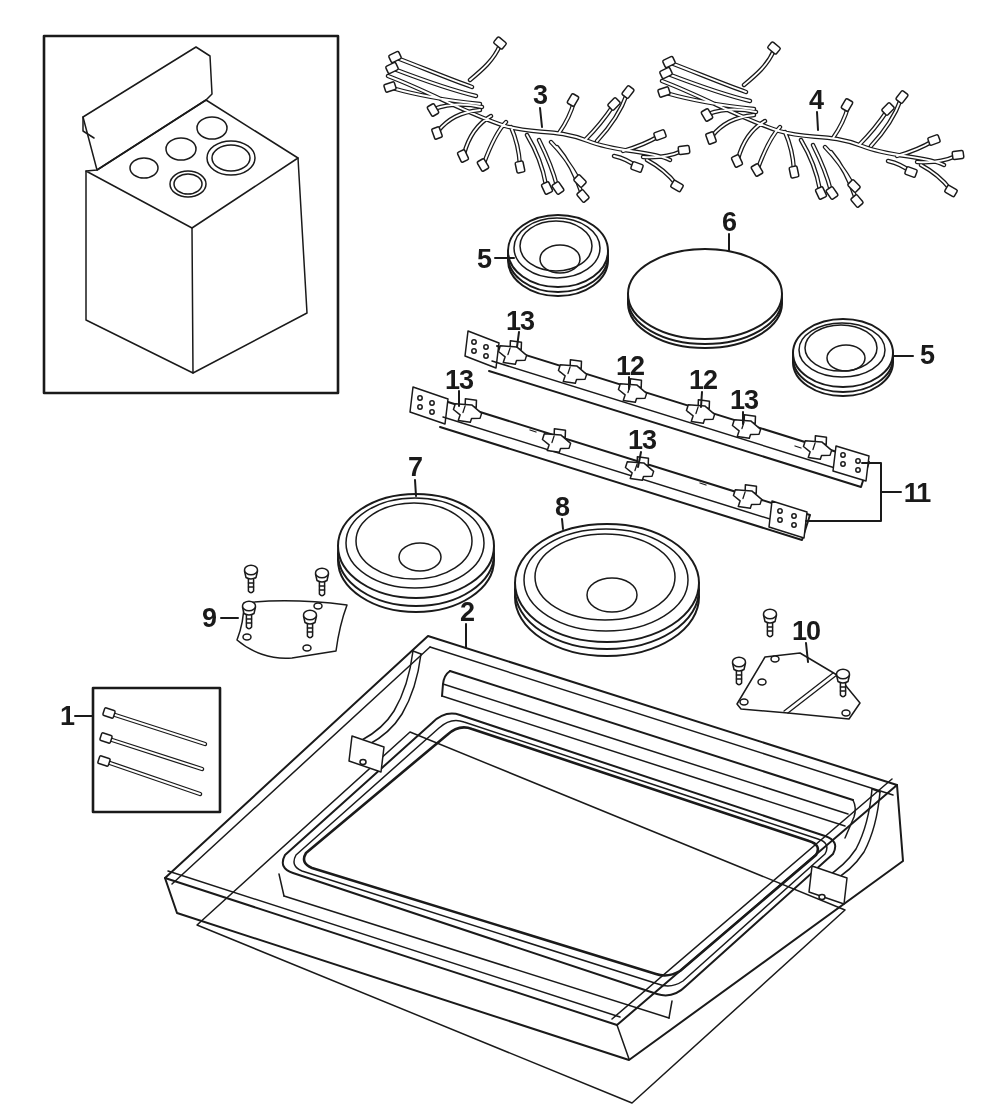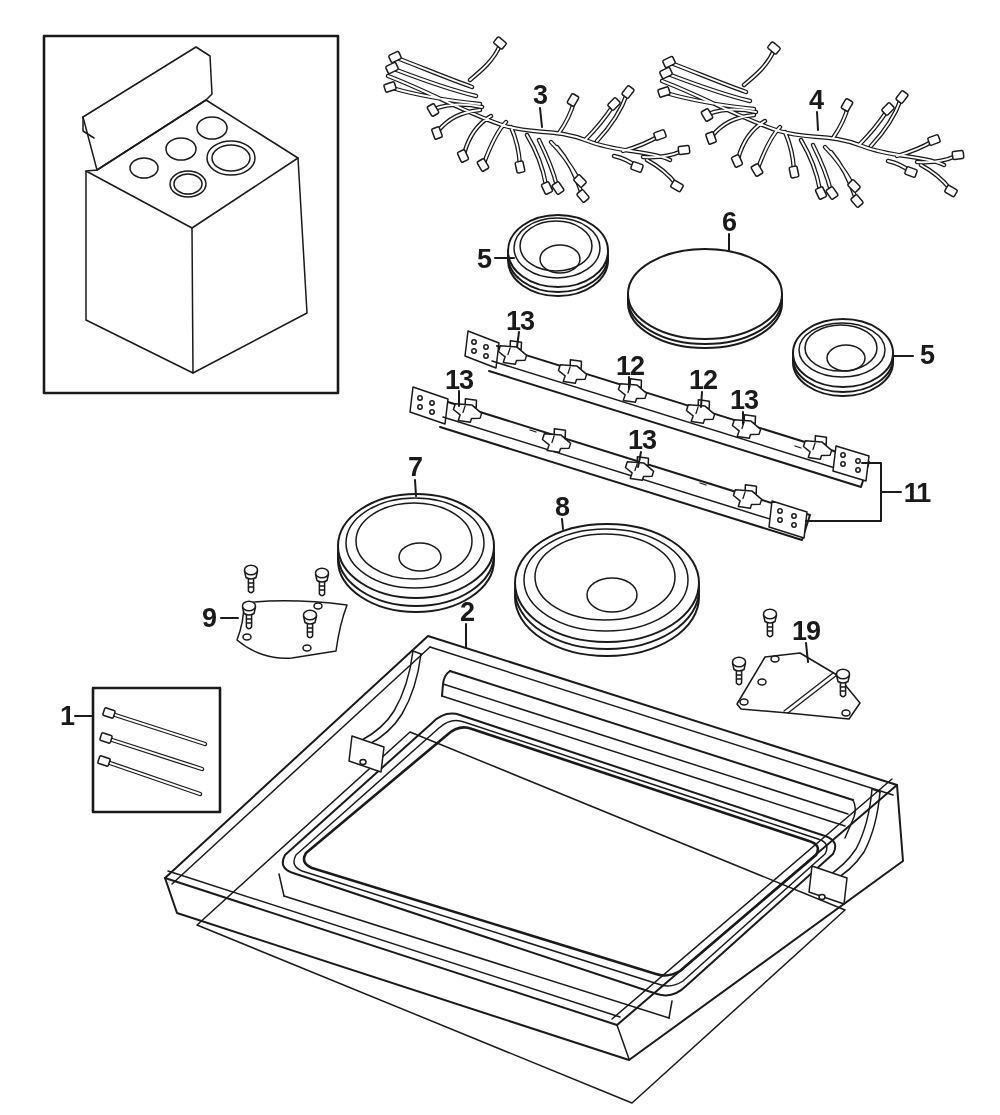--- a/index.html
+++ b/index.html
@@ -303,21 +303,21 @@
 <div class="callout" style="left:67px;top:716px">1</div>
 <div class="callout" style="left:467px;top:612px">2</div>
 <div class="callout" style="left:540px;top:95px">3</div>
 <div class="callout" style="left:816px;top:100px">4</div>
 <div class="callout" style="left:484px;top:259px">5</div>
 <div class="callout" style="left:927px;top:355px">5</div>
 <div class="callout" style="left:729px;top:222px">6</div>
 <div class="callout" style="left:415px;top:467px">7</div>
 <div class="callout" style="left:562px;top:507px">8</div>
 <div class="callout" style="left:209px;top:618px">9</div>
-<div class="callout" style="left:806px;top:631px">19</div>
+<div class="callout" style="left:806px;top:631px">10</div>
 <div class="callout" style="left:917px;top:493px">11</div>
 <div class="callout" style="left:630px;top:366px">12</div>
 <div class="callout" style="left:703px;top:380px">12</div>
 <div class="callout" style="left:520px;top:321px">13</div>
 <div class="callout" style="left:459px;top:380px">13</div>
 <div class="callout" style="left:642px;top:440px">13</div>
 <div class="callout" style="left:744px;top:400px">13</div>
 
 </div>
 

